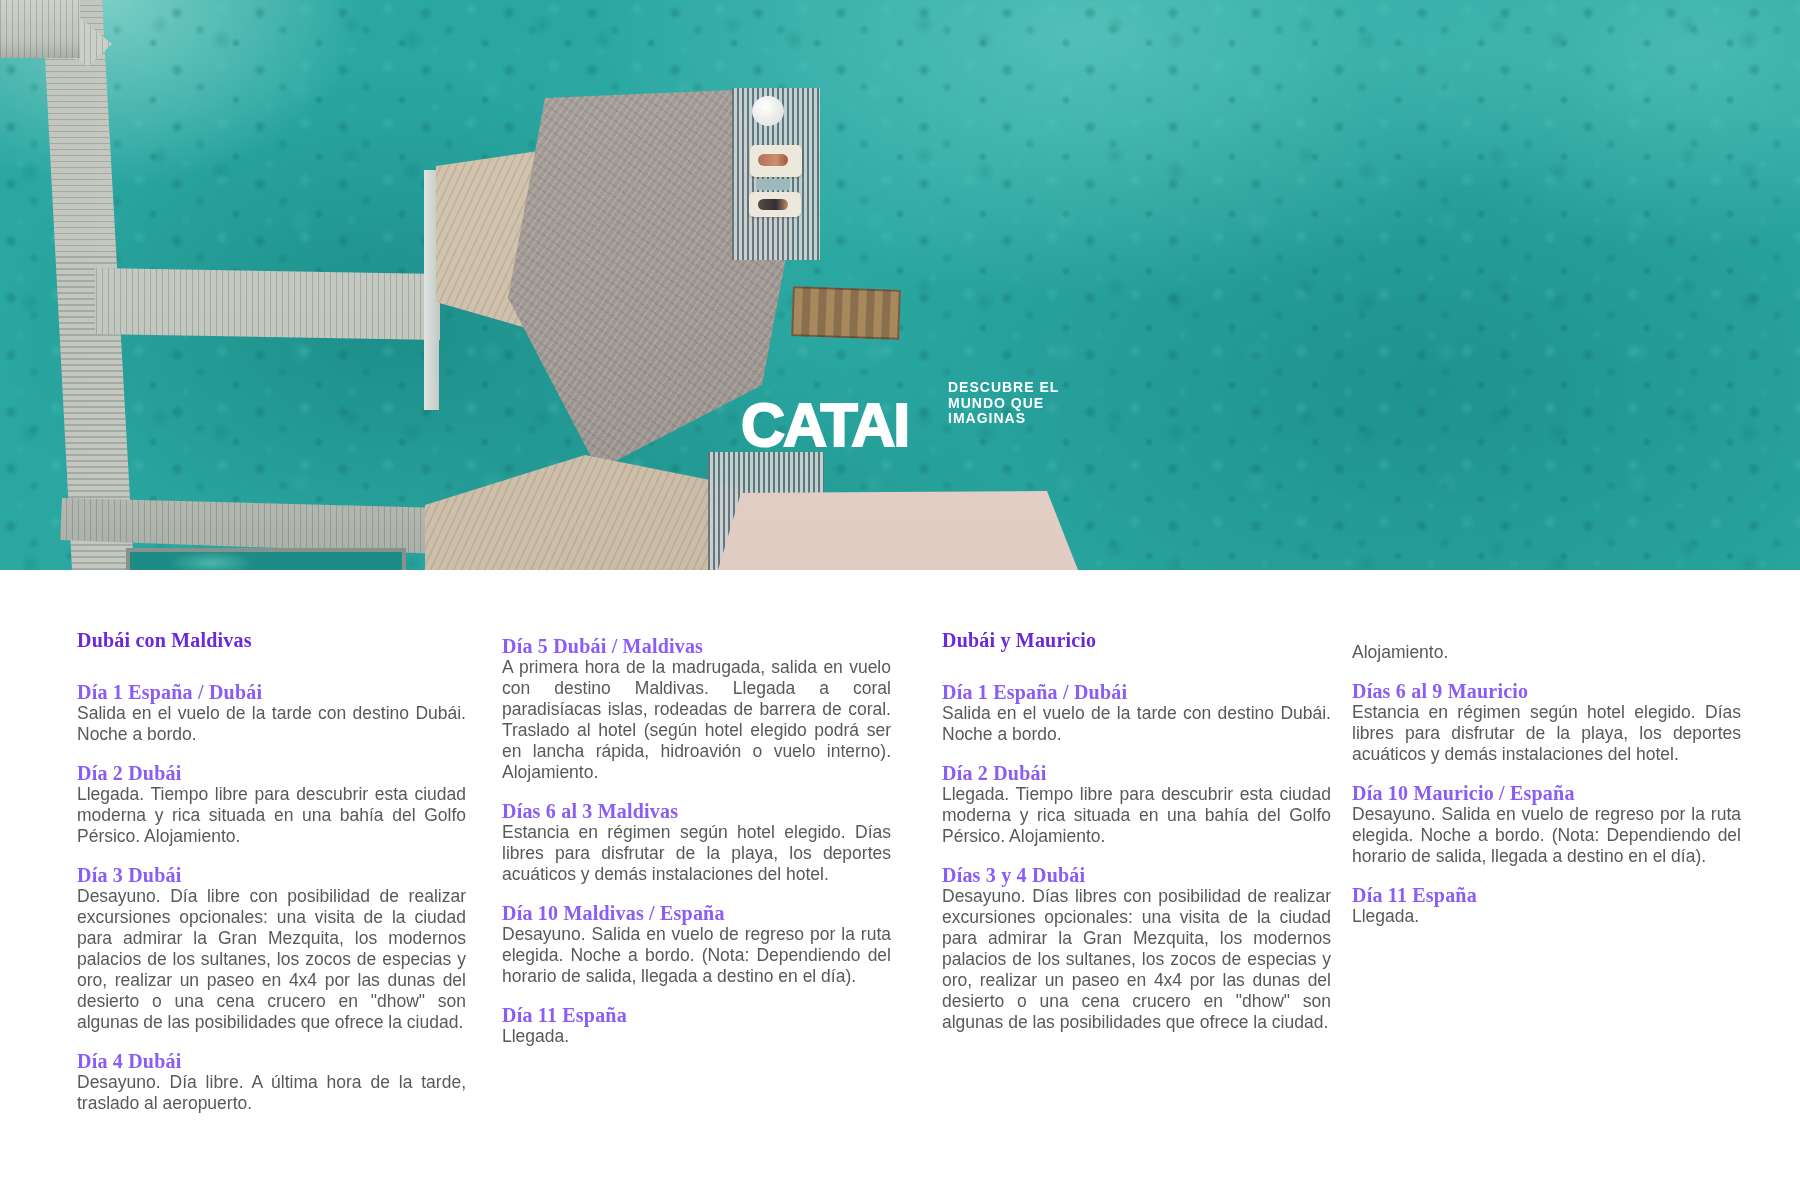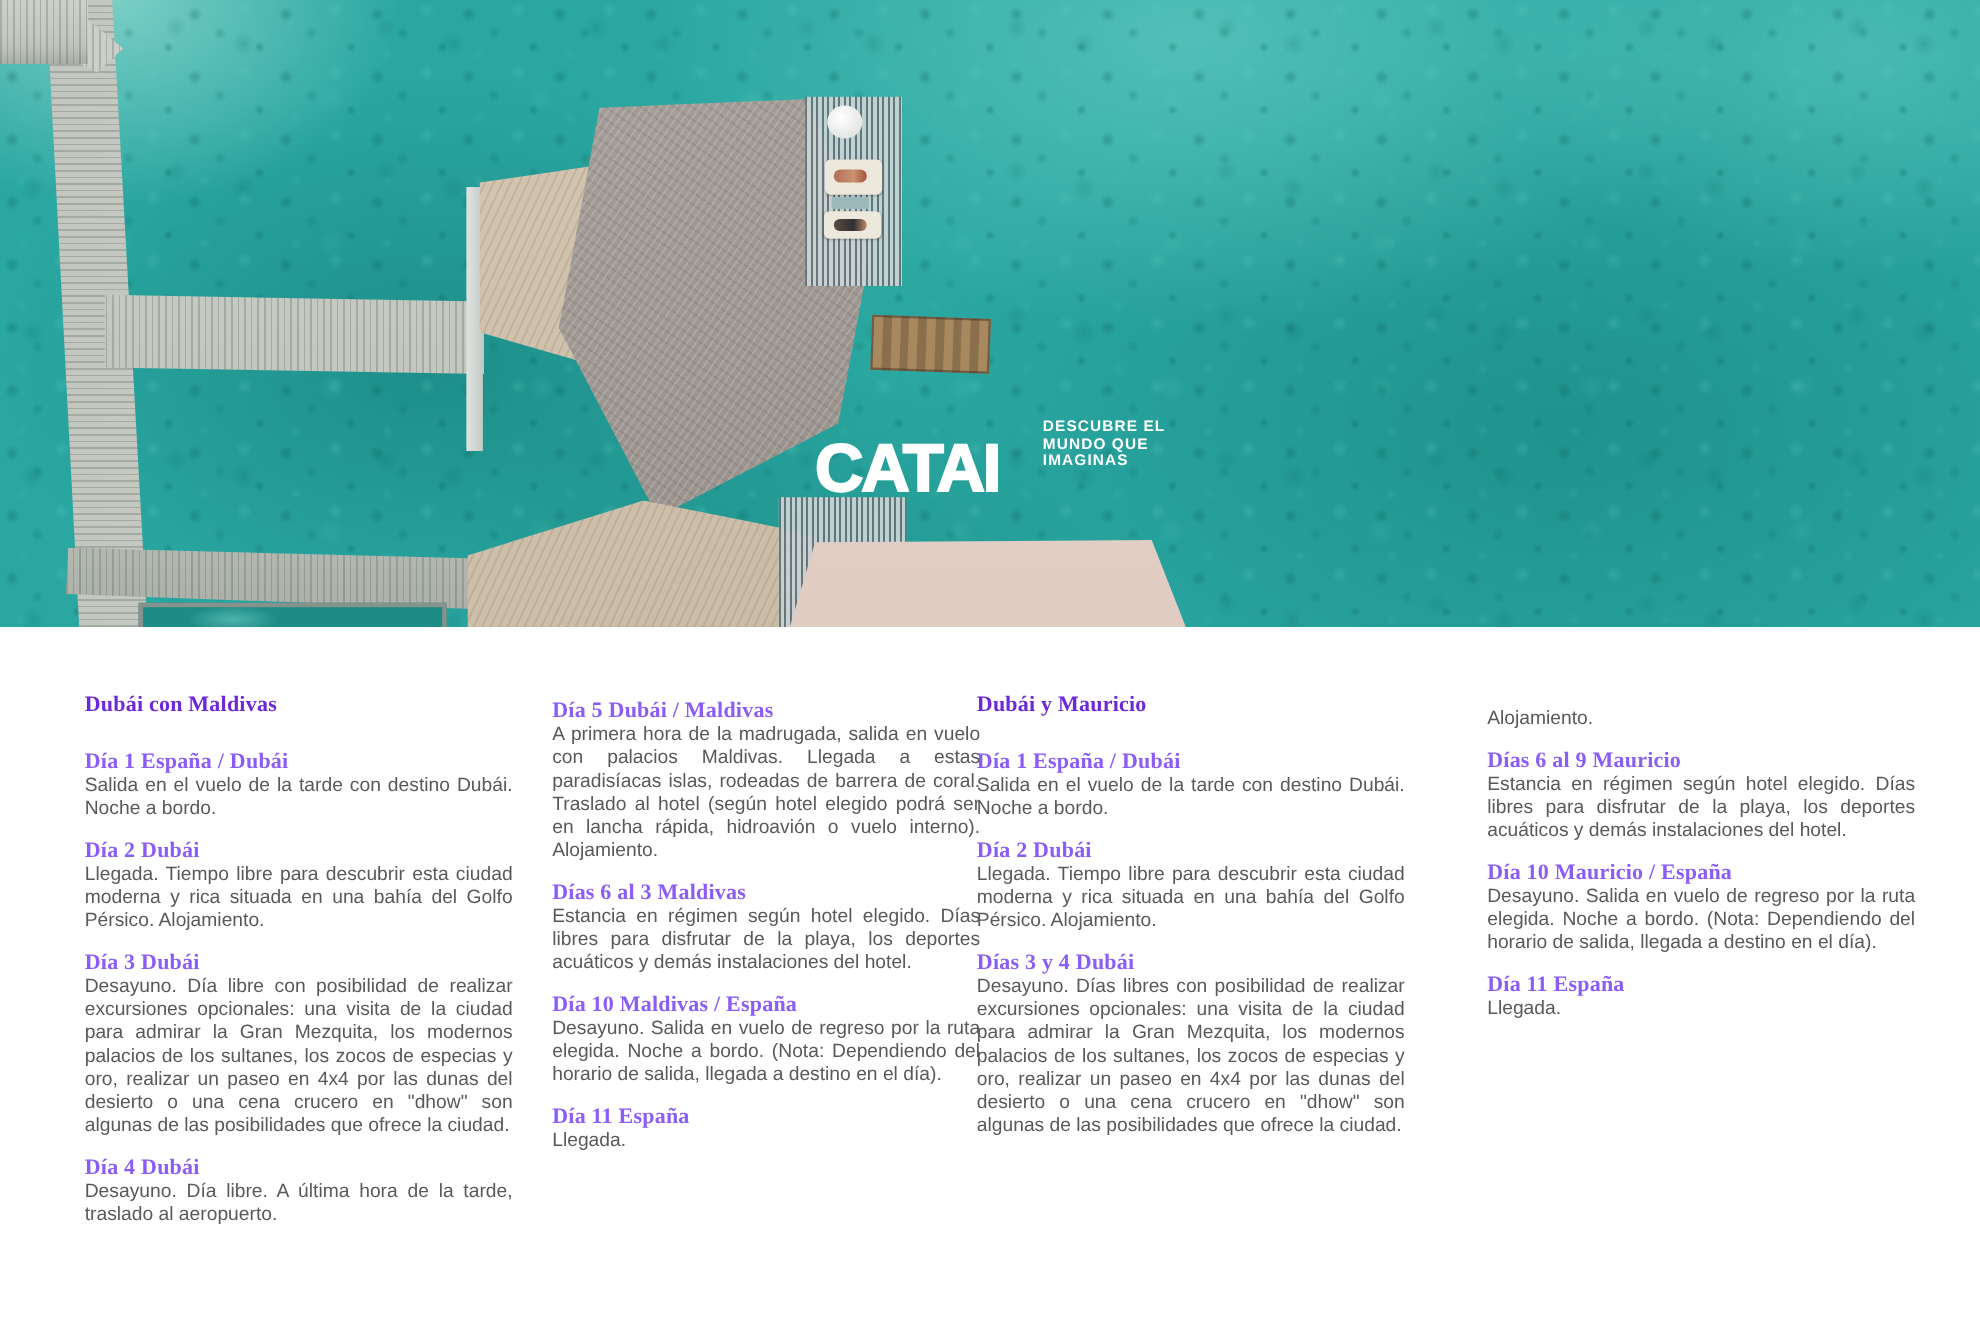--- a/index.html
+++ b/index.html
@@ -95,21 +95,21 @@
       font-family:"Liberation Sans",sans-serif;
       -webkit-text-stroke:2px #ffffff;}
   .logo-tagline{position:absolute;left:948px;top:380px;color:#ffffff;
       font-size:14px;line-height:15.5px;font-weight:700;letter-spacing:1px;
       font-family:"Liberation Sans",sans-serif;}
 
   
   .col{position:absolute;width:389px;color:#58595b;}
   .col-1{left:77px; top:630px;}
   .col-2{left:502px;top:636px;}
-  .col-3{left:888px;top:630px;}
+  .col-3{left:942px;top:630px;}
   .col-4{left:1352px;top:642px;}
   .itin-title{margin:0 0 31px 0;font-family:"Liberation Serif",serif;
       font-size:20px;line-height:21px;font-weight:700;color:#6d28d9;letter-spacing:.2px;}
   .sec h3{margin:18px 0 0 0;font-family:"Liberation Serif",serif;
       font-size:20px;line-height:21px;font-weight:700;color:#8b5cf6;letter-spacing:.2px;}
   .sec:first-child h3{margin-top:0;}
   .col p{margin:0;font-size:17.5px;line-height:21px;text-align:justify;}
   .lead{margin:0 0 18px 0 !important;}
 </style>
 </head>
@@ -173,21 +173,21 @@
     </div>
     <div class="sec">
       <h3>Día 4 Dubái</h3>
       <p>Desayuno. Día libre. A última hora de la tarde, traslado al aeropuerto.</p>
     </div>
   </div>
 
   <div class="col col-2">
     <div class="sec">
       <h3>Día 5 Dubái / Maldivas</h3>
-      <p>A primera hora de la madrugada, salida en vuelo con palacios Maldivas. Llegada a estas paradisíacas islas, rodeadas de barrera de coral. Traslado al hotel (según hotel elegido podrá ser en lancha rápida, hidroavión o vuelo interno). Alojamiento.</p>
+      <p>A primera hora de la madrugada, salida en vuelo con destino Maldivas. Llegada a coral paradisíacas islas, rodeadas de barrera de coral. Traslado al hotel (según hotel elegido podrá ser en lancha rápida, hidroavión o vuelo interno). Alojamiento.</p>
     </div>
     <div class="sec">
       <h3>Días 6 al 3 Maldivas</h3>
       <p>Estancia en régimen según hotel elegido. Días libres para disfrutar de la playa, los deportes acuáticos y demás instalaciones del hotel.</p>
     </div>
     <div class="sec">
       <h3>Día 10 Maldivas / España</h3>
       <p>Desayuno. Salida en vuelo de regreso por la ruta elegida. Noche a bordo. (Nota: Dependiendo del horario de salida, llegada a destino en el día).</p>
     </div>
     <div class="sec">

